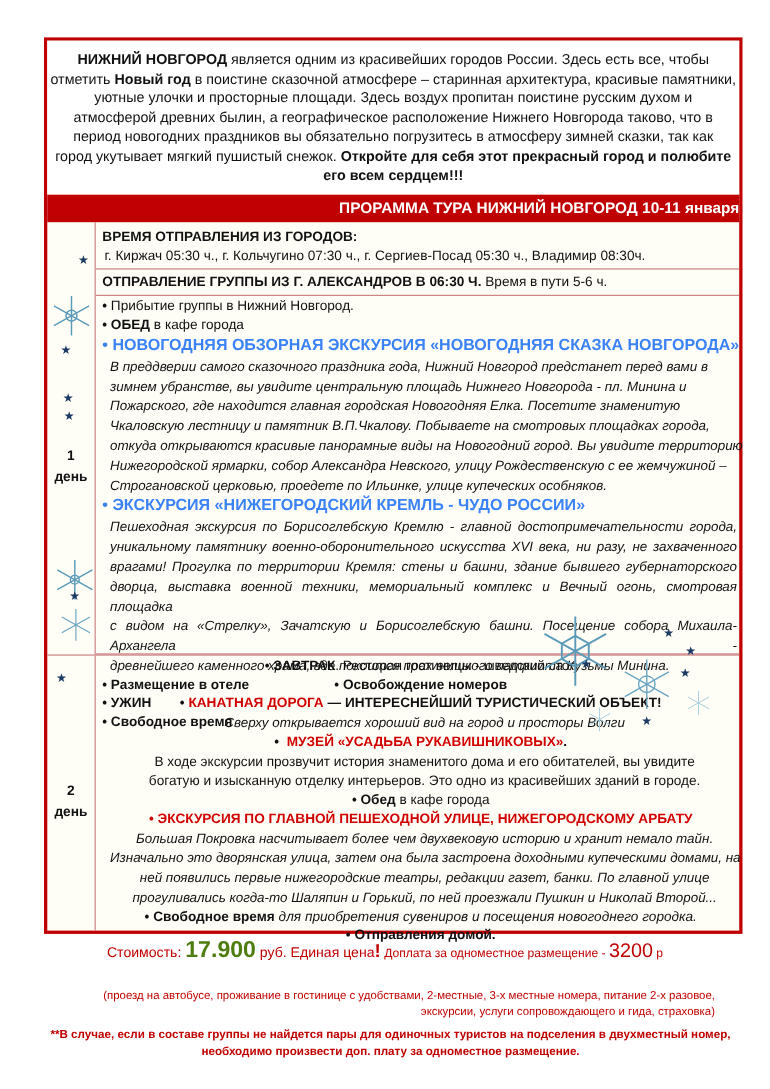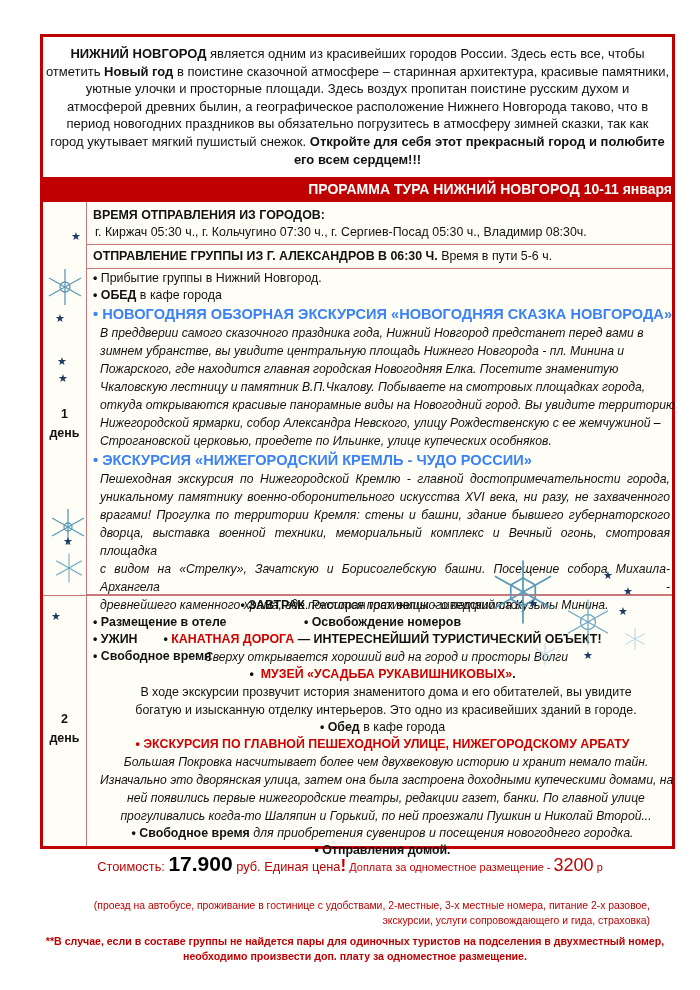--- a/index.html
+++ b/index.html
@@ -38,21 +38,21 @@
   .big-red { color: #3b82f6; font-weight: bold; font-size: 14.6px; line-height: 20px; }
   .desc { display: block; padding-left: 7px; font-style: italic; font-size: 12.2px; line-height: 18px; }
   .desc .l { display: block; white-space: nowrap; }
   .desc.just .l { text-align: justify; text-align-last: justify; white-space: normal; width: 570px; }
   .desc.just .l.last { text-align-last: left; }
   .plain { display: block; padding-left: 7px; font-size: 12.4px; line-height: 18px; }
   .plain .l { display: block; white-space: nowrap; }
   .price {
     position: absolute; left: 0; top: 852px; width: 700px; text-align: center; color: #c00000; font-size: 12.8px;
   }
-  .price .num { color: #000000; font-weight: bold; font-size: 21px; }
+  .price .num { color: #4d7c0f; font-weight: bold; font-size: 21px; }
   .price .excl { font-weight: bold; font-size: 17px; }
   .price .small { font-size: 11px; }
   .price .num2 { font-size: 18px; }
   .includes {
     position: absolute; left: 60px; top: 898px; width: 590px; text-align: right; color: #c00000; font-size: 10.4px; line-height: 15px;
   }
   .note {
     position: absolute; left: 40px; top: 934px; width: 630px; text-align: center; color: #c00000; font-size: 10.6px; line-height: 15px; font-weight: bold;
   }
   .deco { position: absolute; pointer-events: none; }
@@ -99,21 +99,21 @@
       <span class="l">В преддверии самого сказочного праздника года, Нижний Новгород предстанет перед вами в</span>
       <span class="l">зимнем убранстве, вы увидите центральную площадь Нижнего Новгорода - пл. Минина и</span>
       <span class="l">Пожарского, где находится главная городская Новогодняя Елка. Посетите знаменитую</span>
       <span class="l">Чкаловскую лестницу и памятник В.П.Чкалову. Побываете на смотровых площадках города,</span>
       <span class="l">откуда открываются красивые панорамные виды на Новогодний город. Вы увидите территорию</span>
       <span class="l">Нижегородской ярмарки, собор Александра Невского, улицу Рождественскую с ее жемчужиной –</span>
       <span class="l">Строгановской церковью, проедете по Ильинке, улице купеческих особняков.</span>
     </span>
     <span class="li big-red">ЭКСКУРСИЯ «НИЖЕГОРОДСКИЙ КРЕМЛЬ - ЧУДО РОССИИ»</span>
     <span class="desc just">
-      <span class="l">Пешеходная экскурсия по Нижегородской Кремлю - главной достопримечательности города,</span>
+      <span class="l">Пешеходная экскурсия по Борисоглебскую Кремлю - главной достопримечательности города,</span>
       <span class="l">уникальному памятнику военно-оборонительного искусства XVI века, ни разу, не захваченного</span>
       <span class="l">врагами! Прогулка по территории Кремля: стены и башни, здание бывшего губернаторского</span>
       <span class="l">дворца, выставка военной техники, мемориальный комплекс и Вечный огонь, смотровая площадка</span>
       <span class="l">с видом на «Стрелку», Зачатскую и Борисоглебскую башни. Посещение собора Михаила-Архангела -</span>
       <span class="l last">древнейшего каменного храма, где покоится прах великого патриота Кузьмы Минина.</span>
     </span>
     <span class="li bold">Размещение в отеле</span>
     <span class="li bold">УЖИН</span>
     <span class="li bold">Свободное время</span>
   </div>

